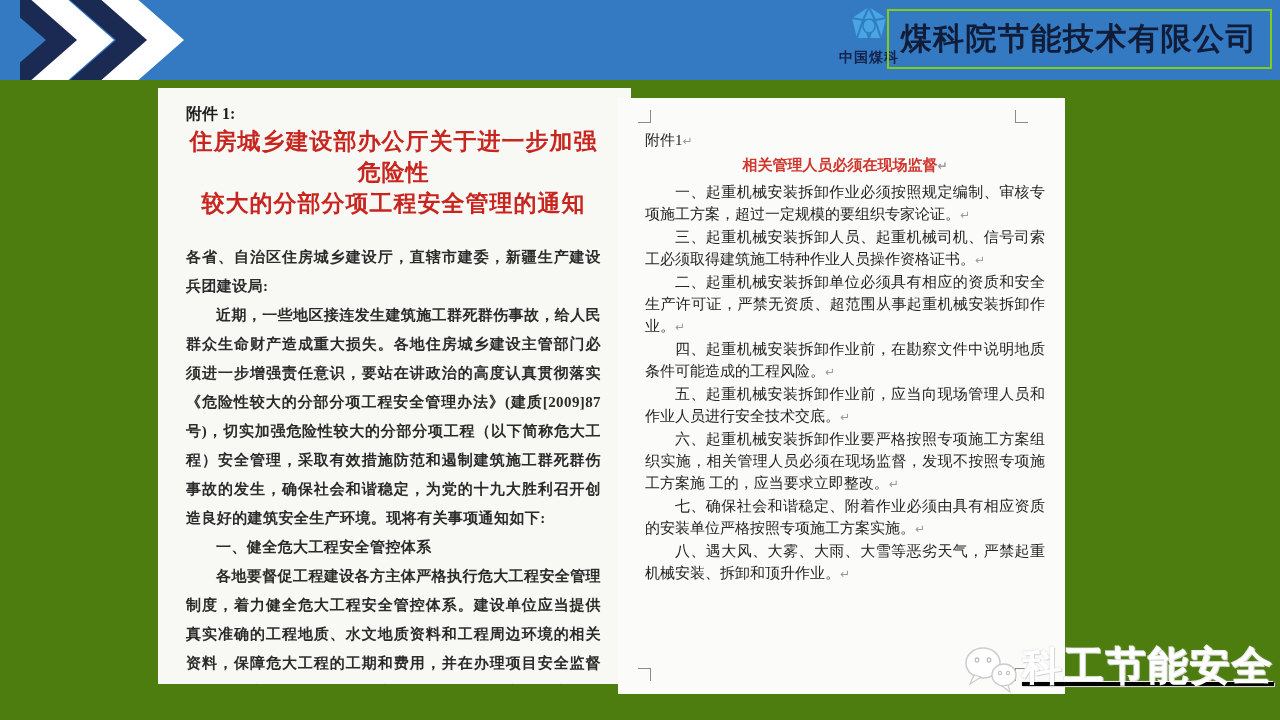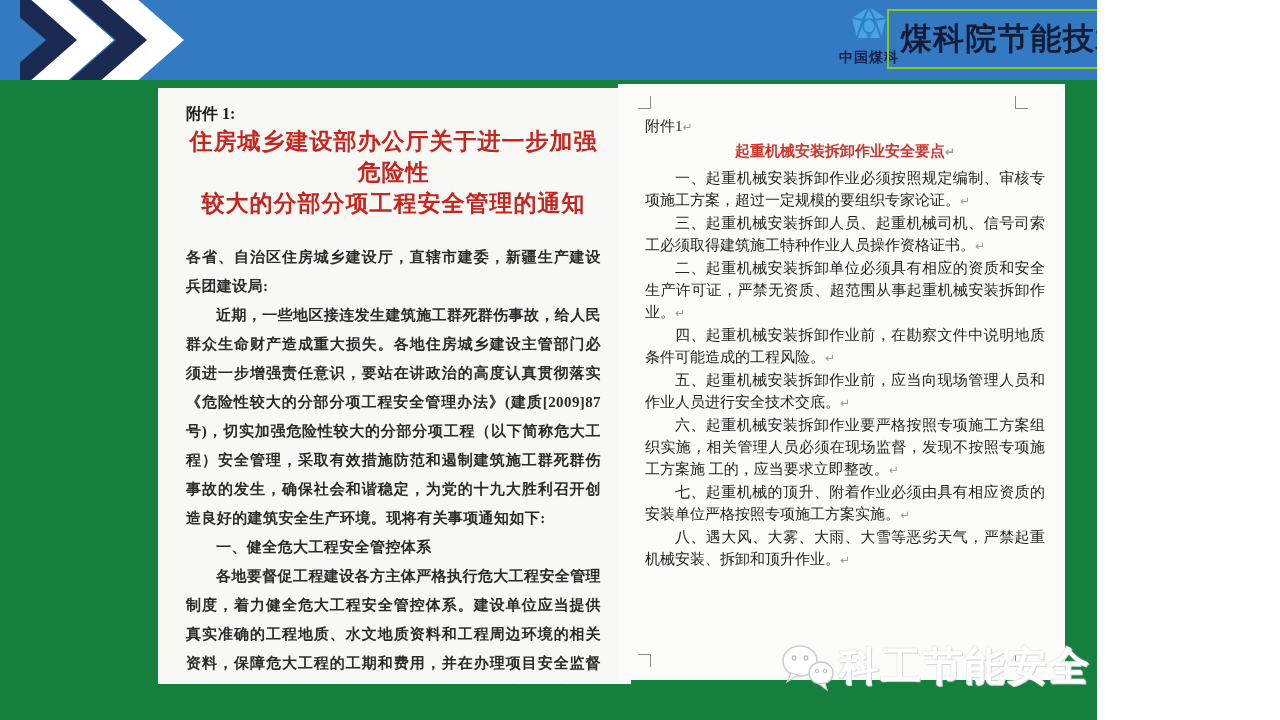--- a/index.html
+++ b/index.html
@@ -1,17 +1,17 @@
 <!DOCTYPE html>
 <html><head>
 <meta charset="utf-8">
 <style>
   * { margin:0; padding:0; box-sizing:border-box; }
   html,body { width:1280px; height:720px; background:#ffffff; font-family:"Liberation Sans", sans-serif; }
-  .slide { position:relative; width:1097px; height:720px; overflow:hidden; background:#15803d; }
+  .slide { position:relative; width:1280px; height:720px; overflow:hidden; background:#4d7c0f; }
 
   
   .header { position:absolute; left:0; top:0; width:1280px; height:80px; background:#337ac2; }
   .chevrons { position:absolute; left:20px; top:0; }
   .logo-block { position:absolute; right:378px; top:6px; width:66px; text-align:center; }
   .logo-block svg { display:block; margin:0 auto; }
   .logo-text { font-size:14px; font-weight:bold; color:#14224a; letter-spacing:1px; margin-top:1px; }
   .company-box { position:absolute; right:8px; top:9px; height:60px; border:2px solid #84cc16;
                  padding:0 12px; display:flex; align-items:center; }
   .company-name { font-size:31px; font-weight:bold; color:#101c38; letter-spacing:1.5px; white-space:nowrap; }
@@ -21,34 +21,34 @@
               padding:16px 30px 0 28px; font-family:"Liberation Serif", serif; color:#2b2b2b; overflow:hidden; }
   .doc-left .attach { font-size:16px; font-weight:bold; color:#1e1e1e; margin-bottom:1px; }
   .doc-left .big-title { text-align:center; font-size:23px; line-height:31px; font-weight:bold;
                          color:#c8251f; letter-spacing:1px; }
   .doc-left .body-text { margin-top:24px; }
   .doc-left p { font-size:15px; line-height:29px; text-align:justify; font-weight:600;
                 letter-spacing:0.4px; text-indent:2em; }
   .doc-left p.no-indent { text-indent:0; }
 
   
-  .doc-right { position:absolute; left:618px; top:84px; width:447px; height:596px; background:#fbfbfa;
+  .doc-right { position:absolute; left:618px; top:98px; width:447px; height:596px; background:#fbfbfa;
                padding:33px 20px 0 27px; font-family:"Liberation Serif", serif; color:#242424; overflow:hidden; }
   .doc-right .attach { font-size:15px; color:#1e1e1e; margin-bottom:6px; }
   .doc-right .doc-title { text-align:center; font-size:15px; font-weight:bold; color:#d0352c; margin-bottom:6px; }
   .doc-right p.item { font-size:15px; line-height:22px; text-align:justify; text-indent:2em; }
   .pmark { color:#9a9a9a; font-size:12px; font-family:"DejaVu Sans", sans-serif; }
   .cmark { position:absolute; width:13px; height:13px; }
   .cmark.tl { left:20px;  top:12px;  border-right:1px solid #8a8a8a; border-bottom:1px solid #8a8a8a; }
   .cmark.tr { right:37px; top:12px;  border-left:1px solid #8a8a8a;  border-bottom:1px solid #8a8a8a; }
   .cmark.bl { left:20px;  top:570px; border-right:1px solid #8a8a8a; border-top:1px solid #8a8a8a; }
   .cmark.br { right:37px; top:570px; border-left:1px solid #8a8a8a;  border-top:1px solid #8a8a8a; }
 
   
-  .watermark { position:absolute; right:6px; bottom:26px; display:flex; align-items:center; gap:4px; z-index:5; }
+  .watermark { position:absolute; right:6px; bottom:26px; display:flex; align-items:flex-end; gap:4px; z-index:5;text-decoration:underline; }
   .wm-text { font-size:40px; font-weight:bold; color:#ffffff; letter-spacing:2px; white-space:nowrap;
              text-shadow: 1px 1px 0 #d6d6d6, -1px -1px 0 #eeeeee, 0 0 2px #dcdcdc; }
 </style>
 </head>
 <body>
 
 <div class="slide">
 
   <div class="header">
     <svg class="chevrons" width="172" height="80" viewBox="0 0 172 80">
@@ -87,29 +87,29 @@
   </div>
 
   <div class="doc-right">
     <div class="cmark tl"></div>
     <div class="cmark tr"></div>
     <div class="cmark bl"></div>
     <div class="cmark br"></div>
 
     <div class="attach"><span>附件1</span><span class="pmark">↵</span></div>
 
-    <div class="doc-title"><span>起重机械安装拆卸作业安全要点</span><span class="pmark">↵</span></div>
+    <div class="doc-title"><span>相关管理人员必须在现场监督</span><span class="pmark">↵</span></div>
 
     <p class="item"><span>一、起重机械安装拆卸作业必须按照规定编制、审核专项施工方案，超过一定规模的要组织专家论证。</span><span class="pmark">↵</span></p>
     <p class="item"><span>三、起重机械安装拆卸人员、起重机械司机、信号司索工必须取得建筑施工特种作业人员操作资格证书。</span><span class="pmark">↵</span></p>
     <p class="item"><span>二、起重机械安装拆卸单位必须具有相应的资质和安全生产许可证，严禁无资质、超范围从事起重机械安装拆卸作业。</span><span class="pmark">↵</span></p>
     <p class="item"><span>四、起重机械安装拆卸作业前，在勘察文件中说明地质条件可能造成的工程风险。</span><span class="pmark">↵</span></p>
     <p class="item"><span>五、起重机械安装拆卸作业前，应当向现场管理人员和作业人员进行安全技术交底。</span><span class="pmark">↵</span></p>
     <p class="item"><span>六、起重机械安装拆卸作业要严格按照专项施工方案组织实施，相关管理人员必须在现场监督，发现不按照专项施工方案施 工的，应当要求立即整改。</span><span class="pmark">↵</span></p>
-    <p class="item"><span>七、起重机械的顶升、附着作业必须由具有相应资质的安装单位严格按照专项施工方案实施。</span><span class="pmark">↵</span></p>
+    <p class="item"><span>七、确保社会和谐稳定、附着作业必须由具有相应资质的安装单位严格按照专项施工方案实施。</span><span class="pmark">↵</span></p>
     <p class="item"><span>八、遇大风、大雾、大雨、大雪等恶劣天气，严禁起重机械安装、拆卸和顶升作业。</span><span class="pmark">↵</span></p>
 
   </div>
 
   <div class="watermark">
     <svg width="54" height="50" viewBox="0 0 54 50">
       <ellipse cx="19" cy="19" rx="17" ry="15" fill="#ffffff" stroke="#cccccc" stroke-width="1.5"></ellipse>
       <path d="M10,31 L6,40 L17,33 Z" fill="#ffffff" stroke="#cccccc" stroke-width="1.2"></path>
       <ellipse cx="40" cy="31" rx="12" ry="11" fill="#ffffff" stroke="#cccccc" stroke-width="1.5"></ellipse>
       <path d="M44,41 L46,48 L38,42 Z" fill="#ffffff" stroke="#cccccc" stroke-width="1.2"></path>

